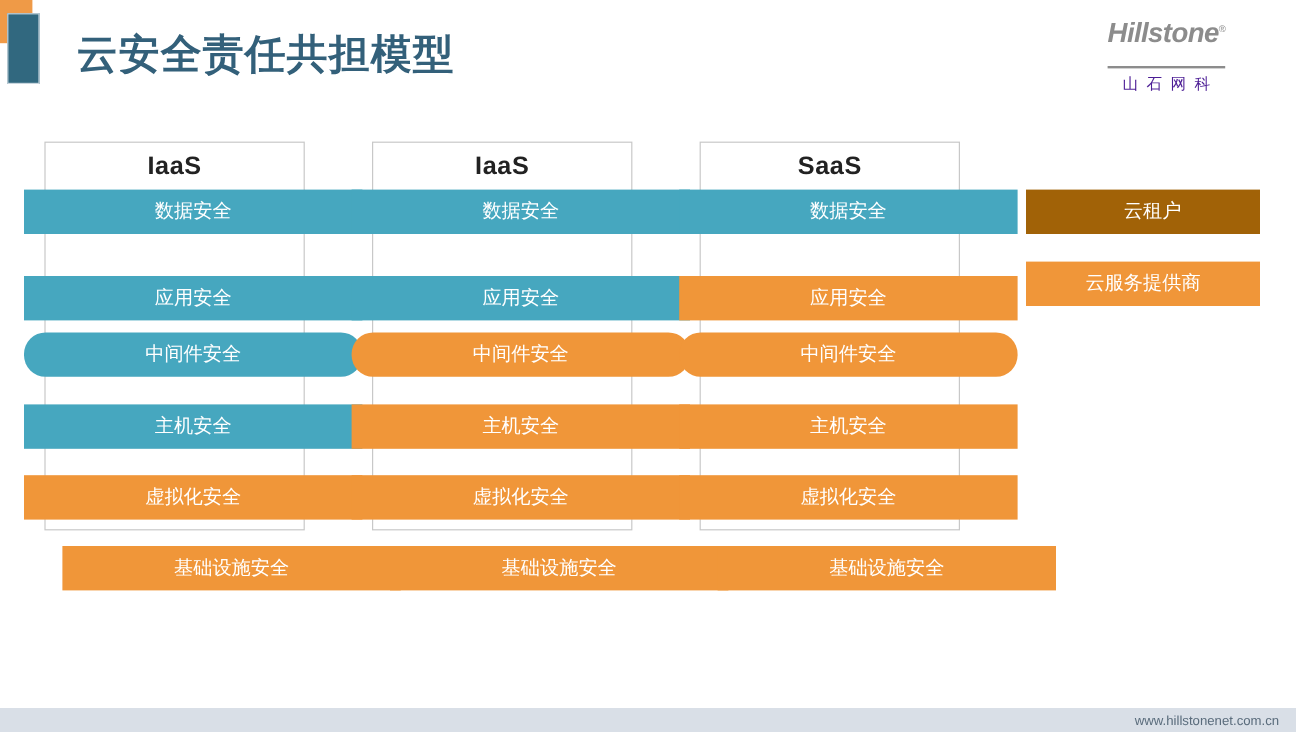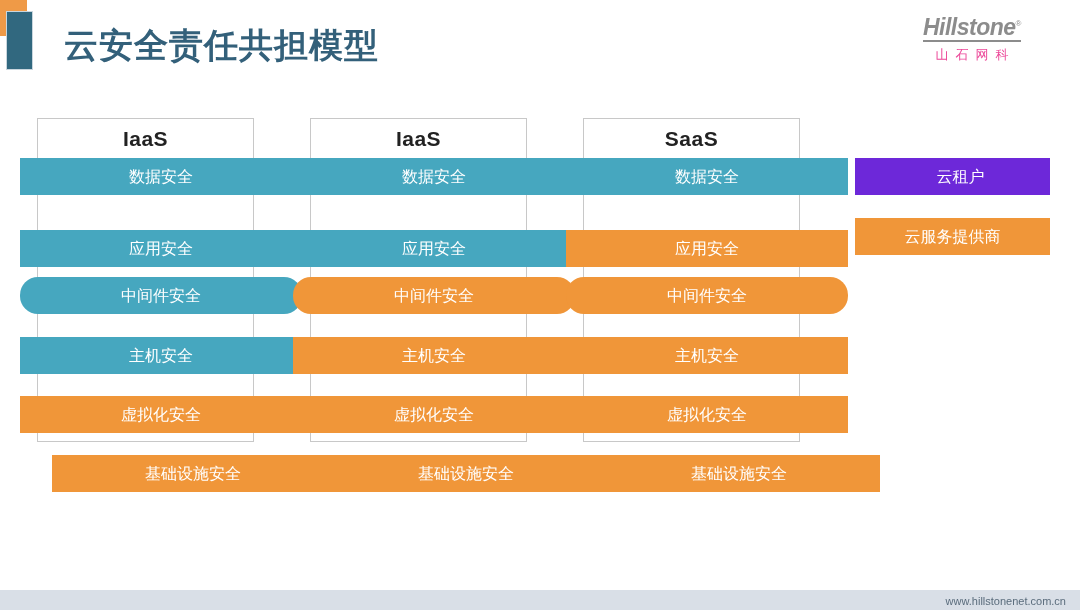--- a/index.html
+++ b/index.html
@@ -59,32 +59,32 @@
   }
   .logo-word {
     font-size: 23px;
     font-weight: bold;
     font-style: italic;
     color: #8C8C8C;
     letter-spacing: -0.5px;
     line-height: 1;
     border-bottom: 2px solid #8C8C8C;
     display: inline-block;
-    padding-bottom: 1px;
+    padding-bottom: 16px;
   }
   .logo-reg {
     font-size: 8px;
     vertical-align: super;
     font-style: normal;
     font-weight: normal;
   }
   .logo-cn {
     margin-top: 4px;
     font-size: 13px;
-    color: #ec4899;
+    color: #4c1d95;
     letter-spacing: 7px;
     padding-left: 7px;
   }
 
   
   .col {
     position: absolute;
     top: 118px;
     width: 217px;
     height: 324px;
@@ -134,21 +134,21 @@
     position: absolute;
     left: 855px;
     width: 195px;
     height: 37px;
     line-height: 37px;
     text-align: center;
     font-size: 16px;
     color: #ffffff;
     box-sizing: border-box;
   }
-  .legend-item.teal   { background: #6d28d9; padding-left: 16px; }
+  .legend-item.teal   { background: #a16207; padding-left: 16px; }
   .legend-item.orange { background: #F09639; }
   .lg0 { top: 158px; }
   .lg1 { top: 218px; }
 
   
   .footer-band {
     position: absolute;
     left: 0;
     bottom: 0;
     width: 1080px;

